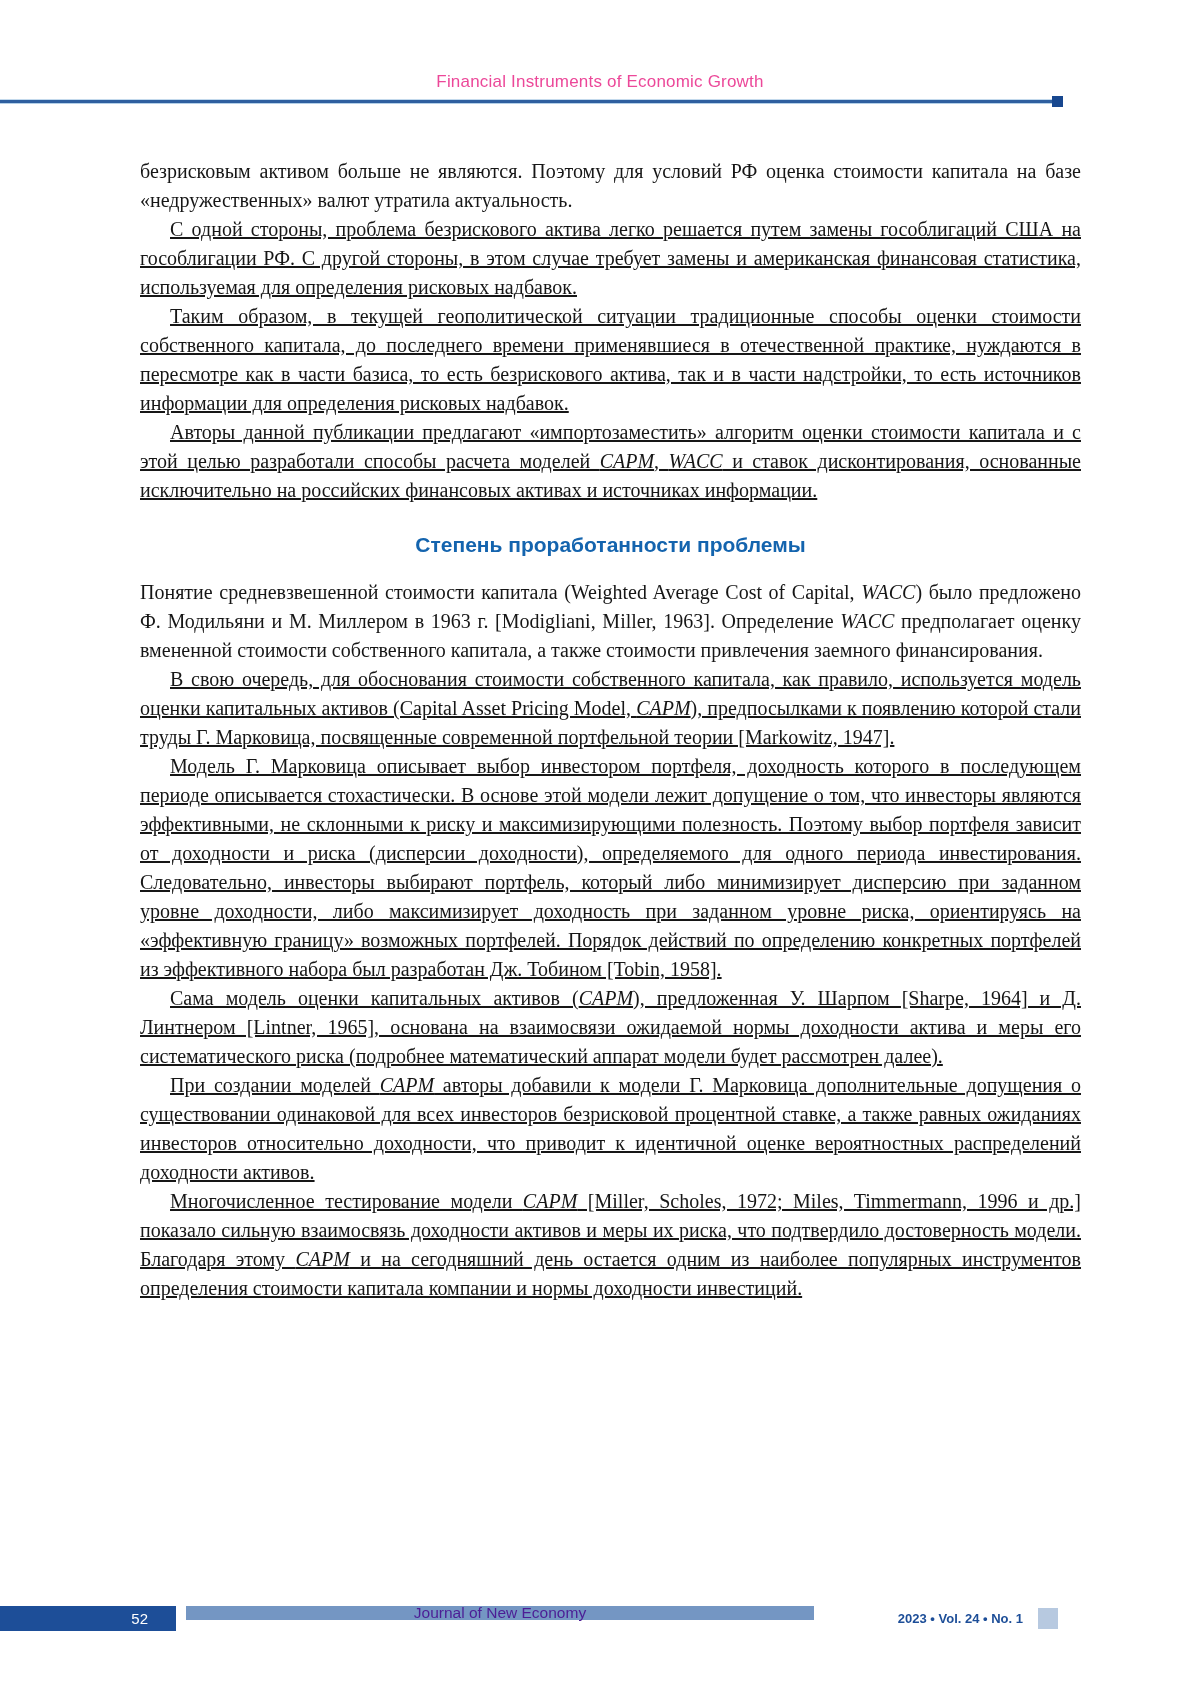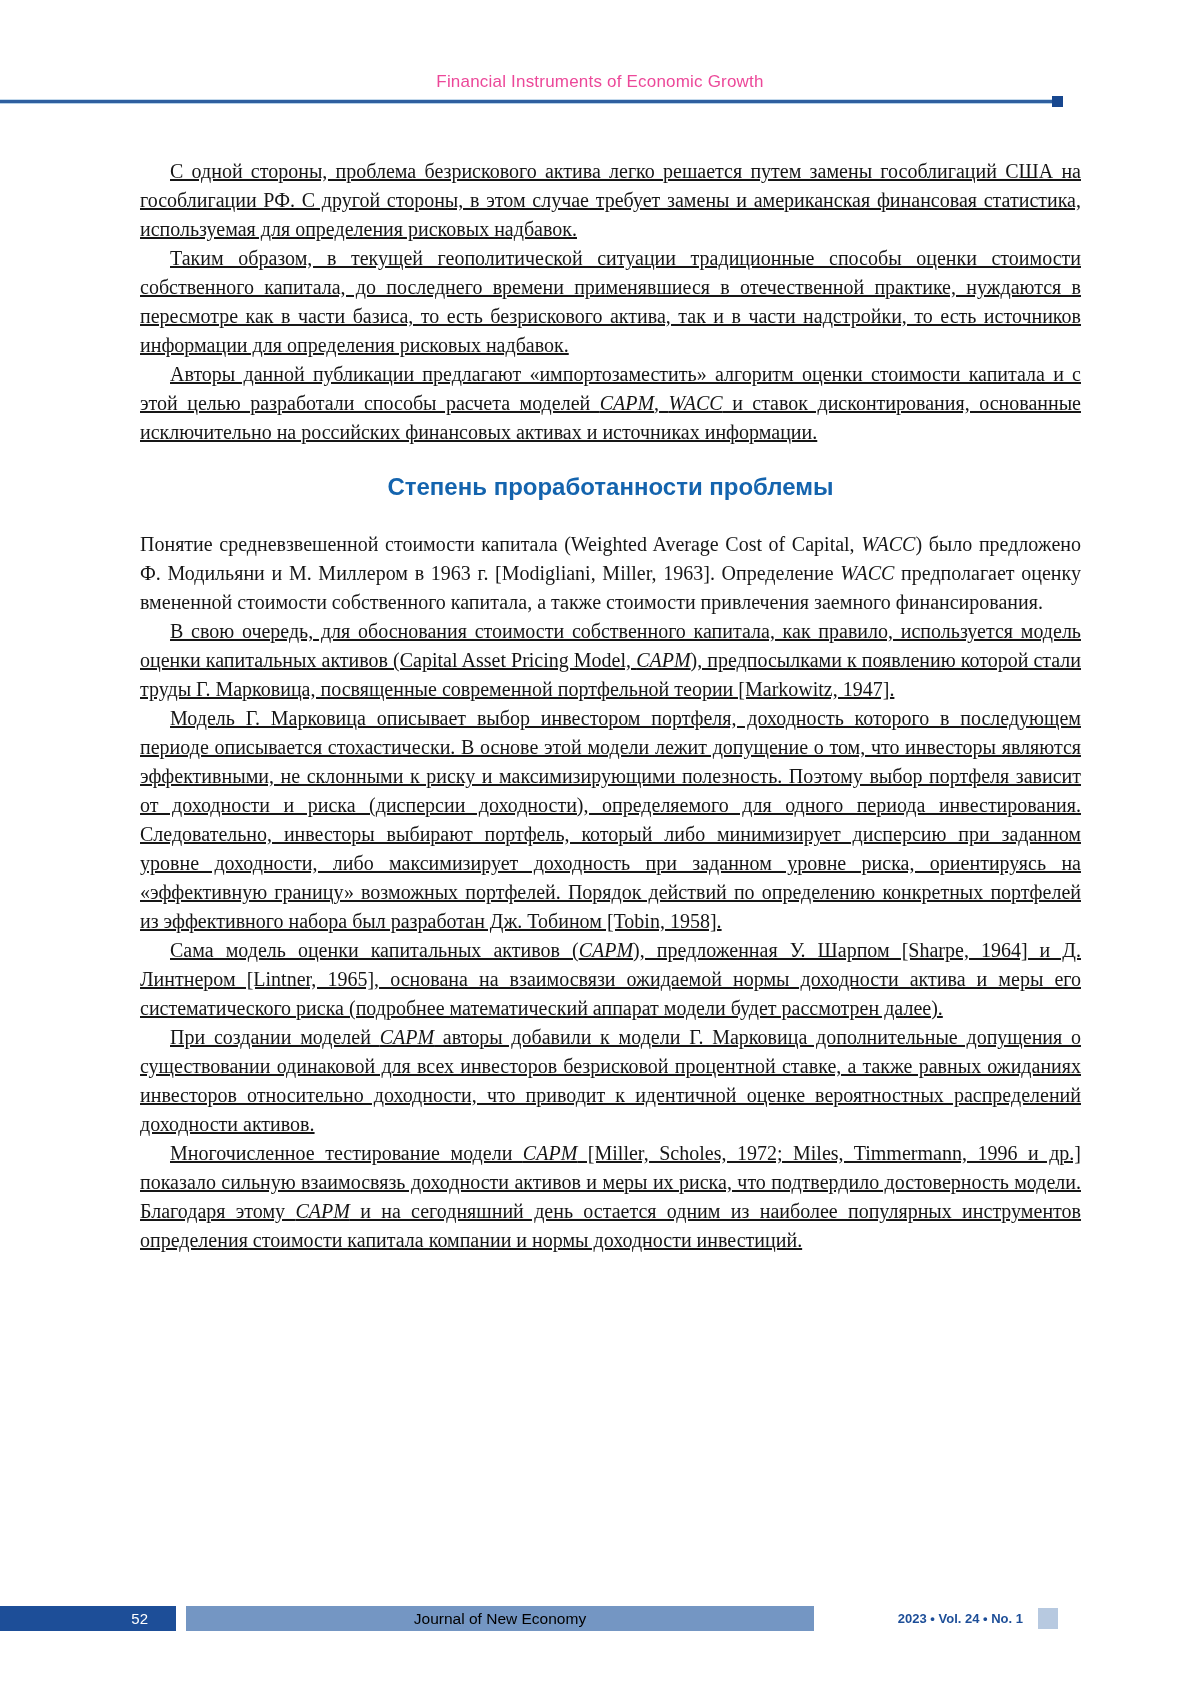--- a/index.html
+++ b/index.html
@@ -46,24 +46,24 @@
     font-size: 20px;
     line-height: 29px;
     color: #161616;
     text-align: justify;
   }
   .para { margin: 0; }
   .para.indent { text-indent: 30px; text-decoration: underline; }
   .it { font-style: italic; }
 
   .section-heading {
-    margin: 27px 0 30px 0;
+    margin: 27px 0 20px 0;
     text-align: center;
     font-family: "Liberation Sans", sans-serif;
-    font-size: 24px;
+    font-size: 21px;
     font-weight: bold;
     color: #1464ae;
     line-height: 26px;
   }
 
   
   .page-footer {
     position: absolute;
     top: 1606px; left: 0;
     width: 100%; height: 25px;
@@ -77,23 +77,23 @@
     color: #ffffff;
     font-size: 15px;
     box-sizing: border-box;
     display: flex; align-items: center; justify-content: flex-end;
     padding-right: 28px;
     text-align: right;
   }
   .journal-bar {
     position: absolute;
     left: 186px; top: 0;
-    width: 628px; height: 25px;
+    width: 628px; height: 14px;
     background: #7496c3;
-    color: #000000;
+    color: #4c1d95;
     font-size: 15.5px;
     display: flex; align-items: center; justify-content: center;
   }
   .issue {
     position: absolute;
     right: 177px; top: 0;
     height: 25px;
     line-height: 25px;
     color: #1d4e98;
     font-size: 13px;
@@ -113,20 +113,21 @@
 <div class="page">
 
   <header>
     <div class="running-title">Financial Instruments of Economic Growth</div>
     <div class="header-rule">
       <span class="rule-square"></span>
     </div>
   </header>
 
   <main class="article">
+    <p class="para"><span>безрисковым активом больше не являются. Поэтому для условий РФ оценка стоимости капитала на базе «недружественных» валют утратила актуальность.</span></p>
     <p class="para indent"><span>С одной стороны, проблема безрискового актива легко решается путем замены гособлигаций США на гособлигации РФ. С другой стороны, в этом случае требует замены и американская финансовая статистика, используемая для определения рисковых надбавок.</span></p>
     <p class="para indent"><span>Таким образом, в текущей геополитической ситуации традиционные способы оценки стоимости собственного капитала, до последнего времени применявшиеся в отечественной практике, нуждаются в пересмотре как в части базиса, то есть безрискового актива, так и в части надстройки, то есть источников информации для определения рисковых надбавок.</span></p>
     <p class="para indent"><span>Авторы данной публикации предлагают «импортозаместить» алгоритм оценки стоимости капитала и с этой целью разработали способы расчета моделей </span><span class="it">CAPM</span><span>, </span><span class="it">WACC</span><span> и ставок дисконтирования, основанные исключительно на российских финансовых активах и источниках информации.</span></p>
 
     <h2 class="section-heading">Степень проработанности проблемы</h2>
 
     <p class="para"><span>Понятие средневзвешенной стоимости капитала (Weighted Average Cost of Capital, </span><span class="it">WACC</span><span>) было предложено Ф. Модильяни и М. Миллером в 1963 г. [Modigliani, Miller, 1963]. Определение </span><span class="it">WACC</span><span> предполагает оценку вмененной стоимости собственного капитала, а также стоимости привлечения заемного финансирования.</span></p>
     <p class="para indent"><span>В свою очередь, для обоснования стоимости собственного капитала, как правило, используется модель оценки капитальных активов (Capital Asset Pricing Model, </span><span class="it">CAPM</span><span>), предпосылками к появлению которой стали труды Г. Марковица, посвященные современной портфельной теории [Markowitz, 1947].</span></p>
     <p class="para indent"><span>Модель Г. Марковица описывает выбор инвестором портфеля, доходность которого в последующем периоде описывается стохастически. В основе этой модели лежит допущение о том, что инвесторы являются эффективными, не склонными к риску и максимизирующими полезность. Поэтому выбор портфеля зависит от доходности и риска (дисперсии доходности), определяемого для одного периода инвестирования. Следовательно, инвесторы выбирают портфель, который либо минимизирует дисперсию при заданном уровне доходности, либо максимизирует доходность при заданном уровне риска, ориентируясь на «эффективную границу» возможных портфелей. Порядок действий по определению конкретных портфелей из эффективного набора был разработан Дж. Тобином [Tobin, 1958].</span></p>
     <p class="para indent"><span>Сама модель оценки капитальных активов (</span><span class="it">CAPM</span><span>), предложенная У. Шарпом [Sharpe, 1964] и Д. Линтнером [Lintner, 1965], основана на взаимосвязи ожидаемой нормы доходности актива и меры его систематического риска (подробнее математический аппарат модели будет рассмотрен далее).</span></p>

